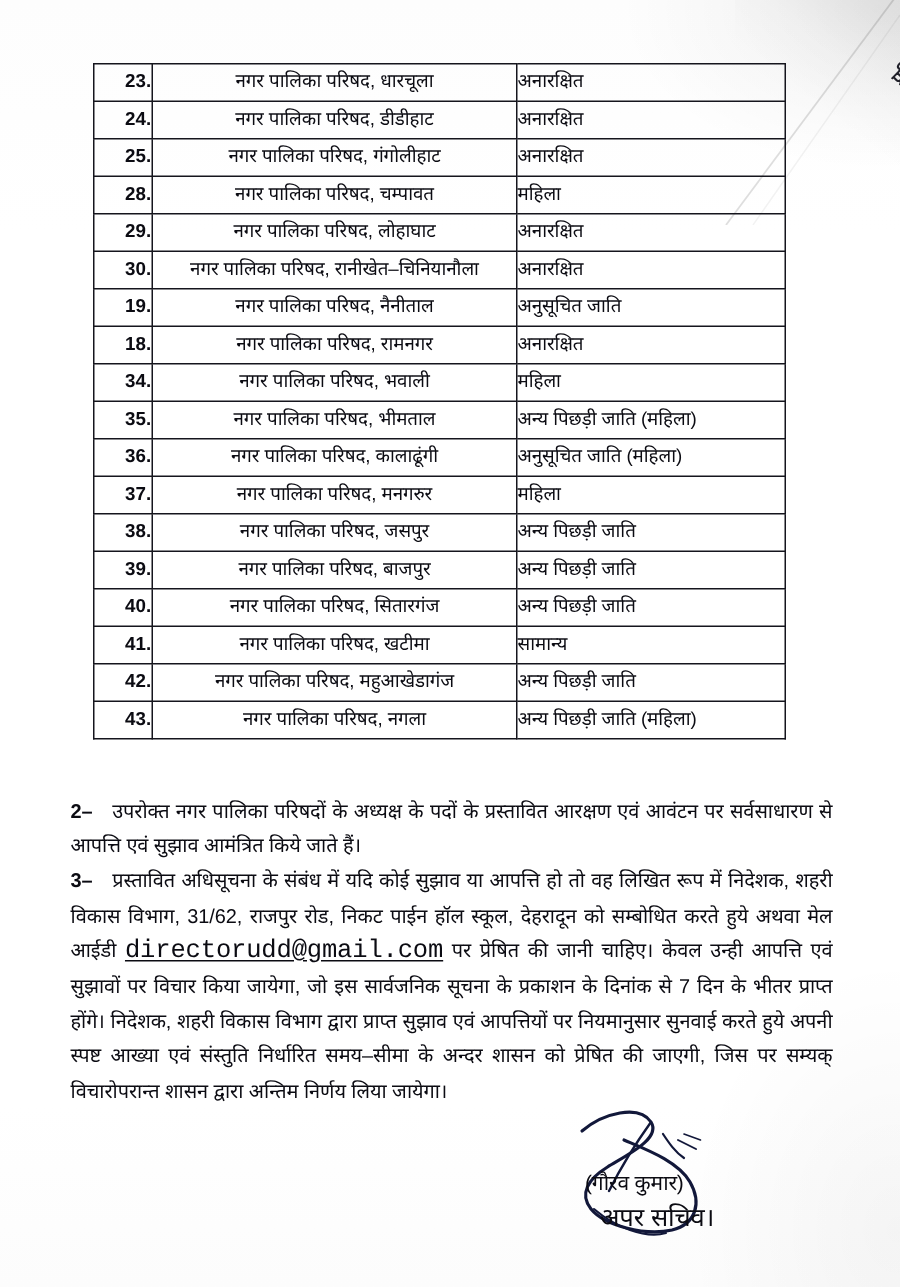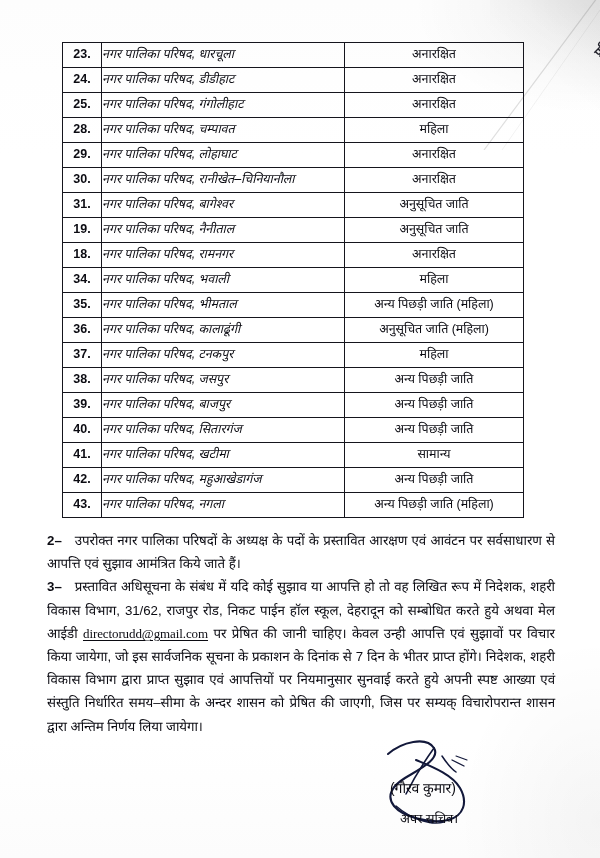--- a/index.html
+++ b/index.html
@@ -75,37 +75,36 @@
     border: 1px solid #15151d;
     height: 23px;
     padding: 0 0 1px 0;
     font-size: 12.5px;
     line-height: 1.05;
     vertical-align: middle;
     background: transparent;
   }
   .col-sno {
     width: 38px;
-    text-align: center;
+    text-align: right;
     font-family: "Liberation Sans", "DejaVu Sans", sans-serif;
     font-size: 12px;
     font-weight: 600;
     letter-spacing: .1px;
   }
   .col-name {
     width: 242px;
-    text-align: left;
+    text-align: center;
     padding-left: 6px;
     font-weight: 500;
     letter-spacing: -.05px;
-    font-style: italic;
   }
   .col-category {
     width: 178px;
-    text-align: center;
+    text-align: left;
     font-weight: 500;
     letter-spacing: -.05px;
     border-radius: 12px;
   }
 
   
   .notice-body {
     position: absolute;
     left: 47px;
     top: 529px;
@@ -119,24 +118,24 @@
     text-align: justify;
     text-justify: inter-word;
   }
   .para + .para { margin-top: 0; }
   .para-marker {
     font-weight: 700;
     margin-right: 13px;
     letter-spacing: 0;
   }
   .email-link {
-    font-family: Liberation Serif, serif;
+    font-family: Liberation Mono, monospace;
     text-decoration: underline;
     text-underline-offset: 2px;
-    font-size: 13px;
+    font-size: 17px;
     letter-spacing: -.1px;
     color: #0b0b12;
   }
 
   
   .signature-block {
     position: absolute;
     left: 378px;
     top: 742px;
     width: 180px;
@@ -153,22 +152,22 @@
   .signature-mark svg { display: block; overflow: visible; }
   .sign-name {
     position: relative;
     margin: 36px 0 0 12px;
     font-size: 14px;
     letter-spacing: -.1px;
     white-space: nowrap;
   }
   .sign-title {
     position: relative;
-    margin: 12px 0 0 22px;
-    font-size: 13px;
+    margin: 2px 0 0 22px;
+    font-size: 17px;
     letter-spacing: -.1px;
     white-space: nowrap;
   }
 </style>
 </head>
 <body>
 
 <div class="page">
 
   <div class="page-fold"></div>
@@ -206,25 +205,20 @@
           <td class="col-sno">29.</td>
           <td class="col-name">नगर पालिका परिषद, लोहाघाट</td>
           <td class="col-category">अनारक्षित</td>
         </tr>
         <tr>
           <td class="col-sno">30.</td>
           <td class="col-name">नगर पालिका परिषद, रानीखेत–चिनियानौला</td>
           <td class="col-category">अनारक्षित</td>
         </tr>
         <tr>
-          <td class="col-sno">31.</td>
-          <td class="col-name">नगर पालिका परिषद, बागेश्वर</td>
-          <td class="col-category">अनुसूचित जाति</td>
-        </tr>
-        <tr>
           <td class="col-sno">19.</td>
           <td class="col-name">नगर पालिका परिषद, नैनीताल</td>
           <td class="col-category">अनुसूचित जाति</td>
         </tr>
         <tr>
           <td class="col-sno">18.</td>
           <td class="col-name">नगर पालिका परिषद, रामनगर</td>
           <td class="col-category">अनारक्षित</td>
         </tr>
         <tr>
@@ -237,21 +231,21 @@
           <td class="col-name">नगर पालिका परिषद, भीमताल</td>
           <td class="col-category">अन्य पिछड़ी जाति (महिला)</td>
         </tr>
         <tr>
           <td class="col-sno">36.</td>
           <td class="col-name">नगर पालिका परिषद, कालाढूंगी</td>
           <td class="col-category">अनुसूचित जाति (महिला)</td>
         </tr>
         <tr>
           <td class="col-sno">37.</td>
-          <td class="col-name">नगर पालिका परिषद, टनकपुर</td>
+          <td class="col-name">नगर पालिका परिषद, मनगरुर</td>
           <td class="col-category">महिला</td>
         </tr>
         <tr>
           <td class="col-sno">38.</td>
           <td class="col-name">नगर पालिका परिषद, जसपुर</td>
           <td class="col-category">अन्य पिछड़ी जाति</td>
         </tr>
         <tr>
           <td class="col-sno">39.</td>
           <td class="col-name">नगर पालिका परिषद, बाजपुर</td>

